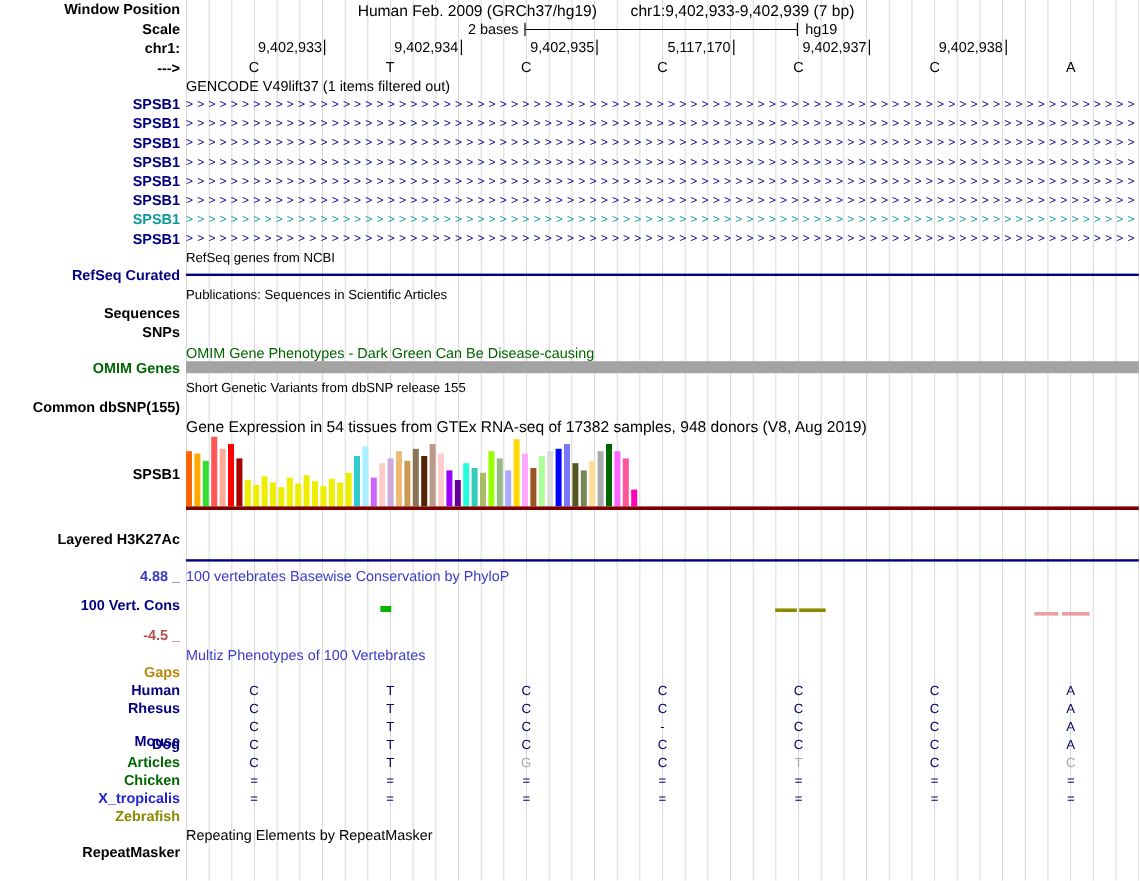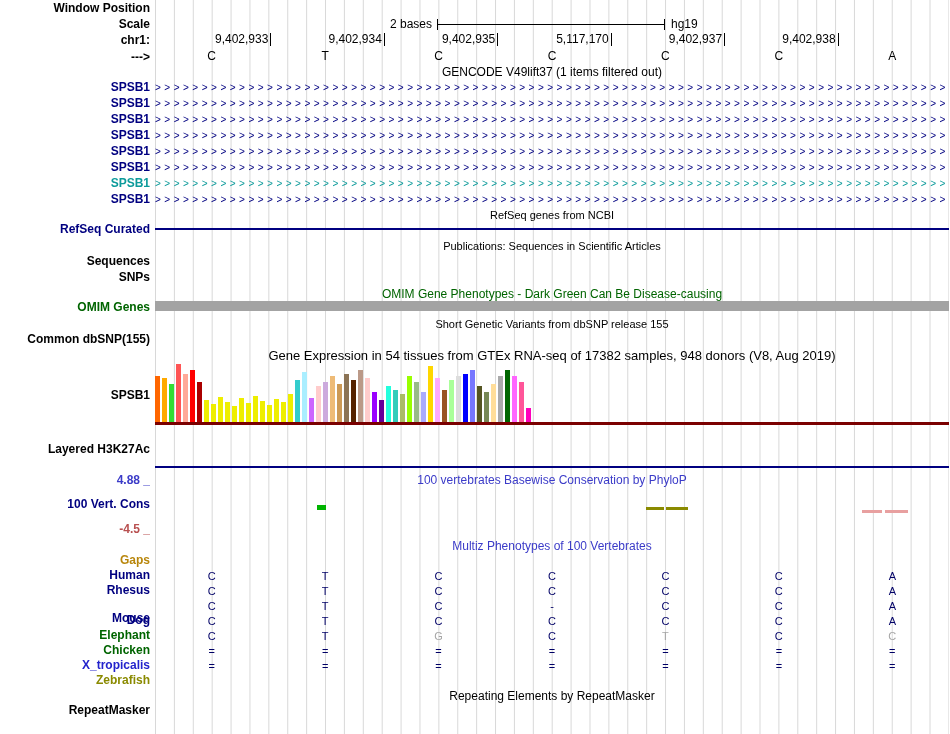--- a/index.html
+++ b/index.html
@@ -12,21 +12,21 @@
   .hdr{position:absolute;left:155px;top:2px;width:700px;display:flex;justify-content:center;
        gap:28px;font-size:13px;line-height:14px;white-space:nowrap;}
   .scale-text{position:absolute;right:518px;top:18px;font-size:12px;line-height:13px;}
   .scale-bar{position:absolute;left:437px;top:19px;width:226px;height:11px;
        border-left:1px solid #000;border-right:1px solid #000;
        background:linear-gradient(to bottom,transparent 5px,#000 5px,#000 6px,transparent 6px);}
   .genome-tag{position:absolute;left:671px;top:18px;font-size:12px;line-height:13px;}
   .coord{position:absolute;top:33px;width:110px;height:13px;text-align:right;font-size:12px;
        line-height:13px;border-right:1px solid #000;padding-right:2px;}
   .base{position:absolute;top:50px;font-size:12px;line-height:13px;transform:translateX(-50%);}
-  .ctitle{position:absolute;left:155px;width:794px;text-align:center;line-height:13px;}
+  .ctitle{position:absolute;left:155px;width:794px;text-align:left;line-height:13px;}
   .s11{font-size:11px}.s12{font-size:12px}.s13{font-size:13px}
   .green{color:var(--green)}.navy{color:var(--navy)}.blue{color:var(--blue)}
   .negred{color:var(--neg-red)}.gold{color:var(--gold)}
   .generow{position:absolute;left:155px;width:794px;height:15px;overflow:hidden;
        white-space:nowrap;font-size:10px;line-height:15px;letter-spacing:3.5px;}
   .hline{position:absolute;left:155px;width:794px;height:2px;}
   .omim-bar{position:absolute;left:155px;top:301px;width:794px;height:10px;background:var(--gray-bar);}
   .gtex-chart{position:absolute;left:155px;top:364px;width:794px;height:58px;
        display:flex;align-items:flex-end;}
   .gtex-bar{width:5px;margin-right:2px;flex:0 0 auto;}
@@ -35,20 +35,24 @@
   .aletter{position:absolute;transform:translateX(-50%);}
   .phylop-marks{position:absolute;left:155px;top:510px;width:794px;height:0;}
 </style>
 </head>
 <body>
 
 <div class="page">
   <div class="grid"></div>
 
   <div class="lbl" style="top:2px">Window Position</div>
+  <div class="hdr">
+    <span>Human Feb. 2009 (GRCh37/hg19)</span>
+    <span>chr1:9,402,933-9,402,939 (7 bp)</span>
+  </div>
 
   <div class="lbl" style="top:18px">Scale</div>
   <div class="scale-text">2 bases</div>
   <div class="scale-bar"></div>
   <div class="genome-tag">hg19</div>
 
   <div class="lbl" style="top:34px">chr1:</div>
   <span class="coord" style="left:158.4px">9,402,933</span>
   <span class="coord" style="left:271.9px">9,402,934</span>
   <span class="coord" style="left:385.3px">9,402,935</span>
@@ -209,21 +213,21 @@
   <div class="lbl" style="top: 614px; color: rgb(0, 0, 128);">Dog</div>
   <div class="alignrow" style="top:614px">
       <span class="aletter" style="left: 7.14%;">C</span>
       <span class="aletter" style="left: 21.43%;">T</span>
       <span class="aletter" style="left: 35.71%;">C</span>
       <span class="aletter" style="left: 50%;">C</span>
       <span class="aletter" style="left: 64.29%;">C</span>
       <span class="aletter" style="left: 78.57%;">C</span>
       <span class="aletter" style="left: 92.86%;">A</span>
     </div>
-  <div class="lbl" style="top: 629px; color: rgb(0, 100, 0);">Elephant</div>
+  <div class="lbl" style="top: 629px; color: rgb(0, 100, 0);">Articles</div>
   <div class="alignrow" style="top:629px">
       <span class="aletter" style="left: 7.14%;">C</span>
       <span class="aletter" style="left: 21.43%;">T</span>
       <span class="aletter" style="left: 35.71%; color: rgb(166, 166, 166);">G</span>
       <span class="aletter" style="left: 50%;">C</span>
       <span class="aletter" style="left: 64.29%; color: rgb(166, 166, 166);">T</span>
       <span class="aletter" style="left: 78.57%;">C</span>
       <span class="aletter" style="left: 92.86%; color: rgb(166, 166, 166);">C</span>
     </div>
   <div class="lbl" style="top: 644px; color: rgb(0, 100, 0);">Chicken</div>

